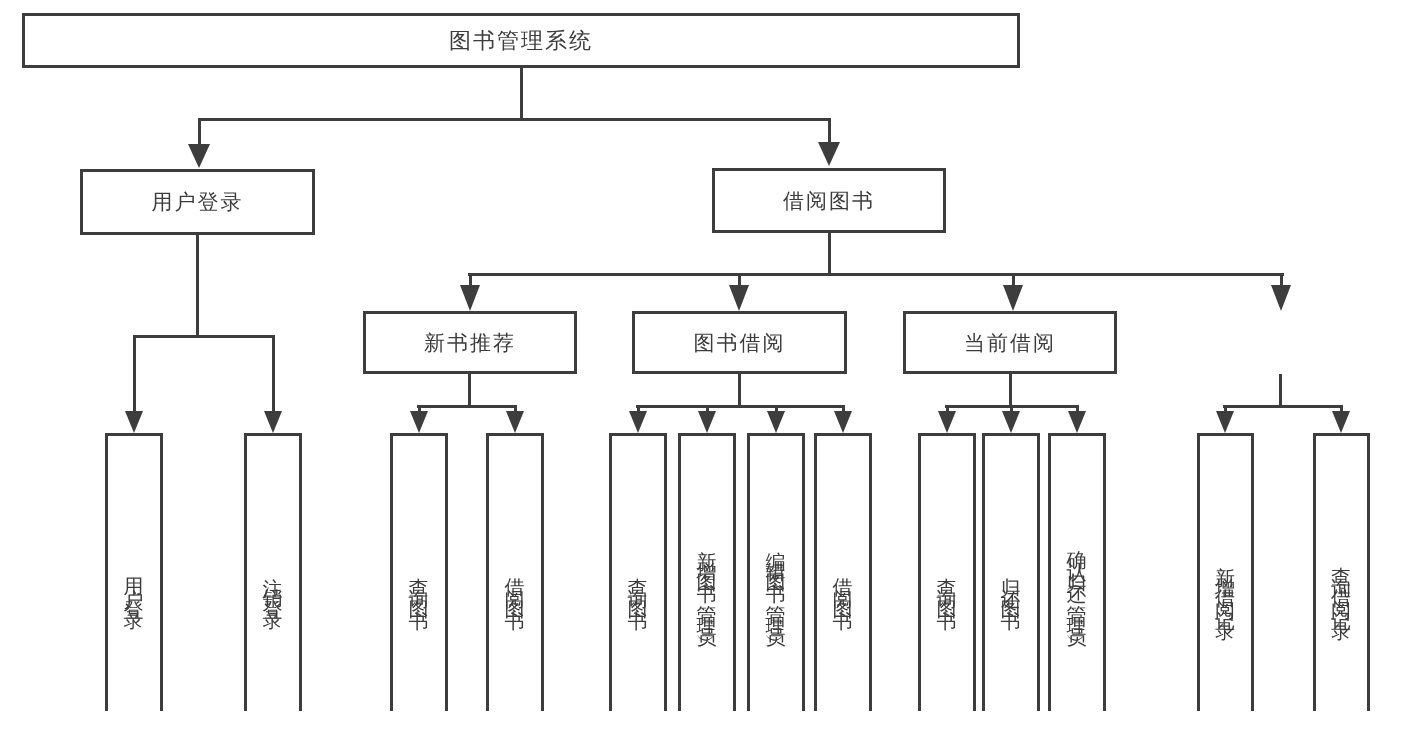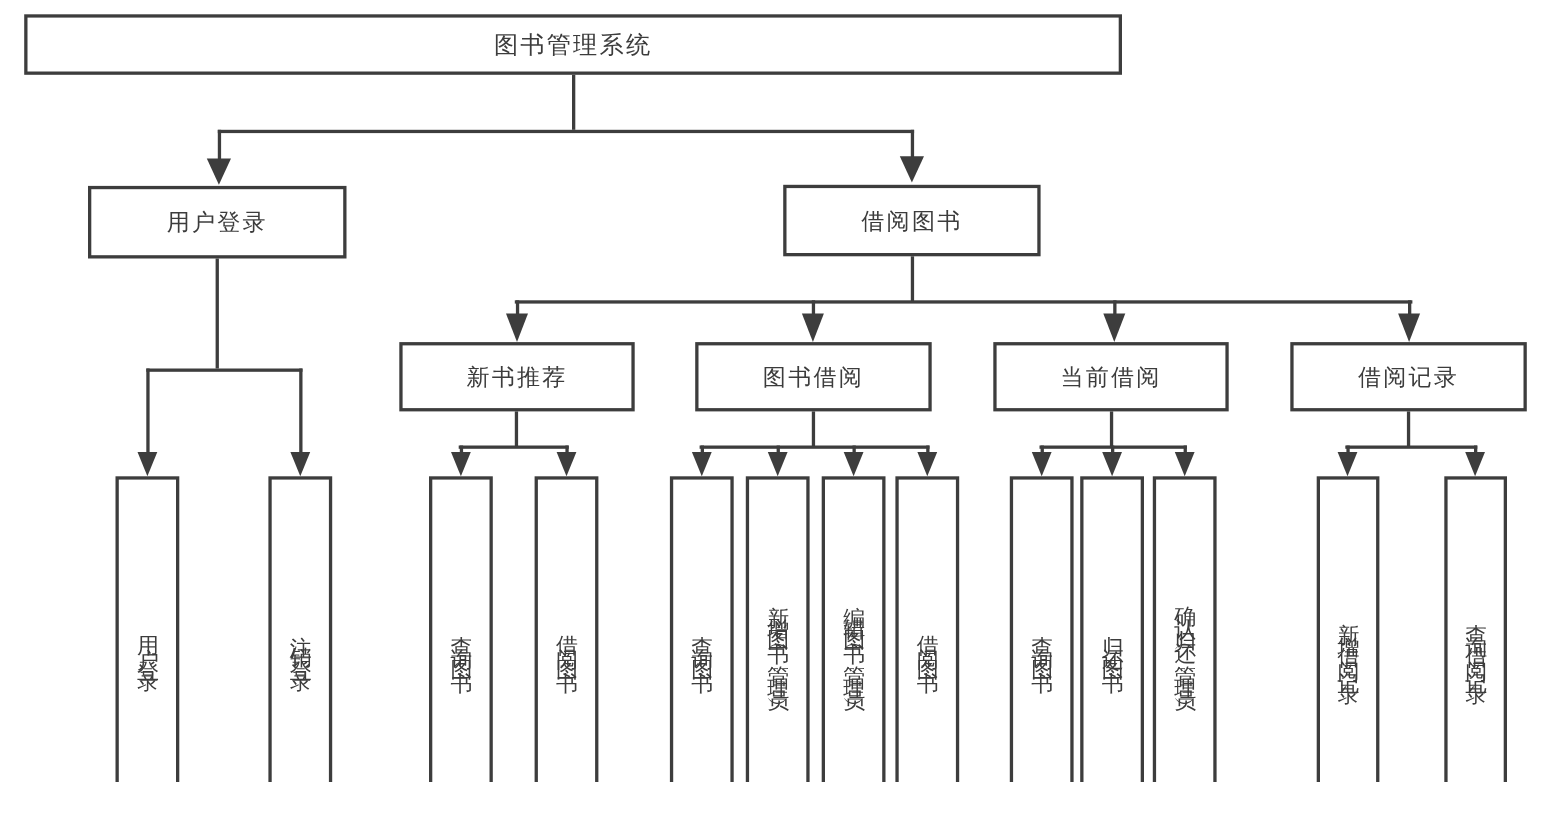--- a/index.html
+++ b/index.html
@@ -110,23 +110,20 @@
 
   <div class="box h" style="left:363px; top:311px; width:214px; height:63px;">
     <span>新书推荐</span>
   </div>
   <div class="box h" style="left:632px; top:311px; width:215px; height:63px;">
     <span>图书借阅</span>
   </div>
   <div class="box h" style="left:903px; top:311px; width:214px; height:63px;">
     <span>当前借阅</span>
   </div>
-  <div class="box h" style="left:1173px; top:311px; width:215px; height:63px;">
-    <span>借阅记录</span>
-  </div>
 
   <div class="line" style="left:468px; top:374px; width:3px; height:32px;"></div>
   <div class="line" style="left:417px; top:405px; width:100px; height:3px;"></div>
   <div class="line" style="left:418px; top:405px; width:3px; height:9px;"></div>
   <div class="ah sm" style="left:410px; top:411px;"></div>
   <div class="line" style="left:514px; top:405px; width:3px; height:9px;"></div>
   <div class="ah sm" style="left:506px; top:411px;"></div>
 
   <div class="line" style="left:738px; top:374px; width:3px; height:32px;"></div>
   <div class="line" style="left:636px; top:405px; width:209px; height:3px;"></div>

